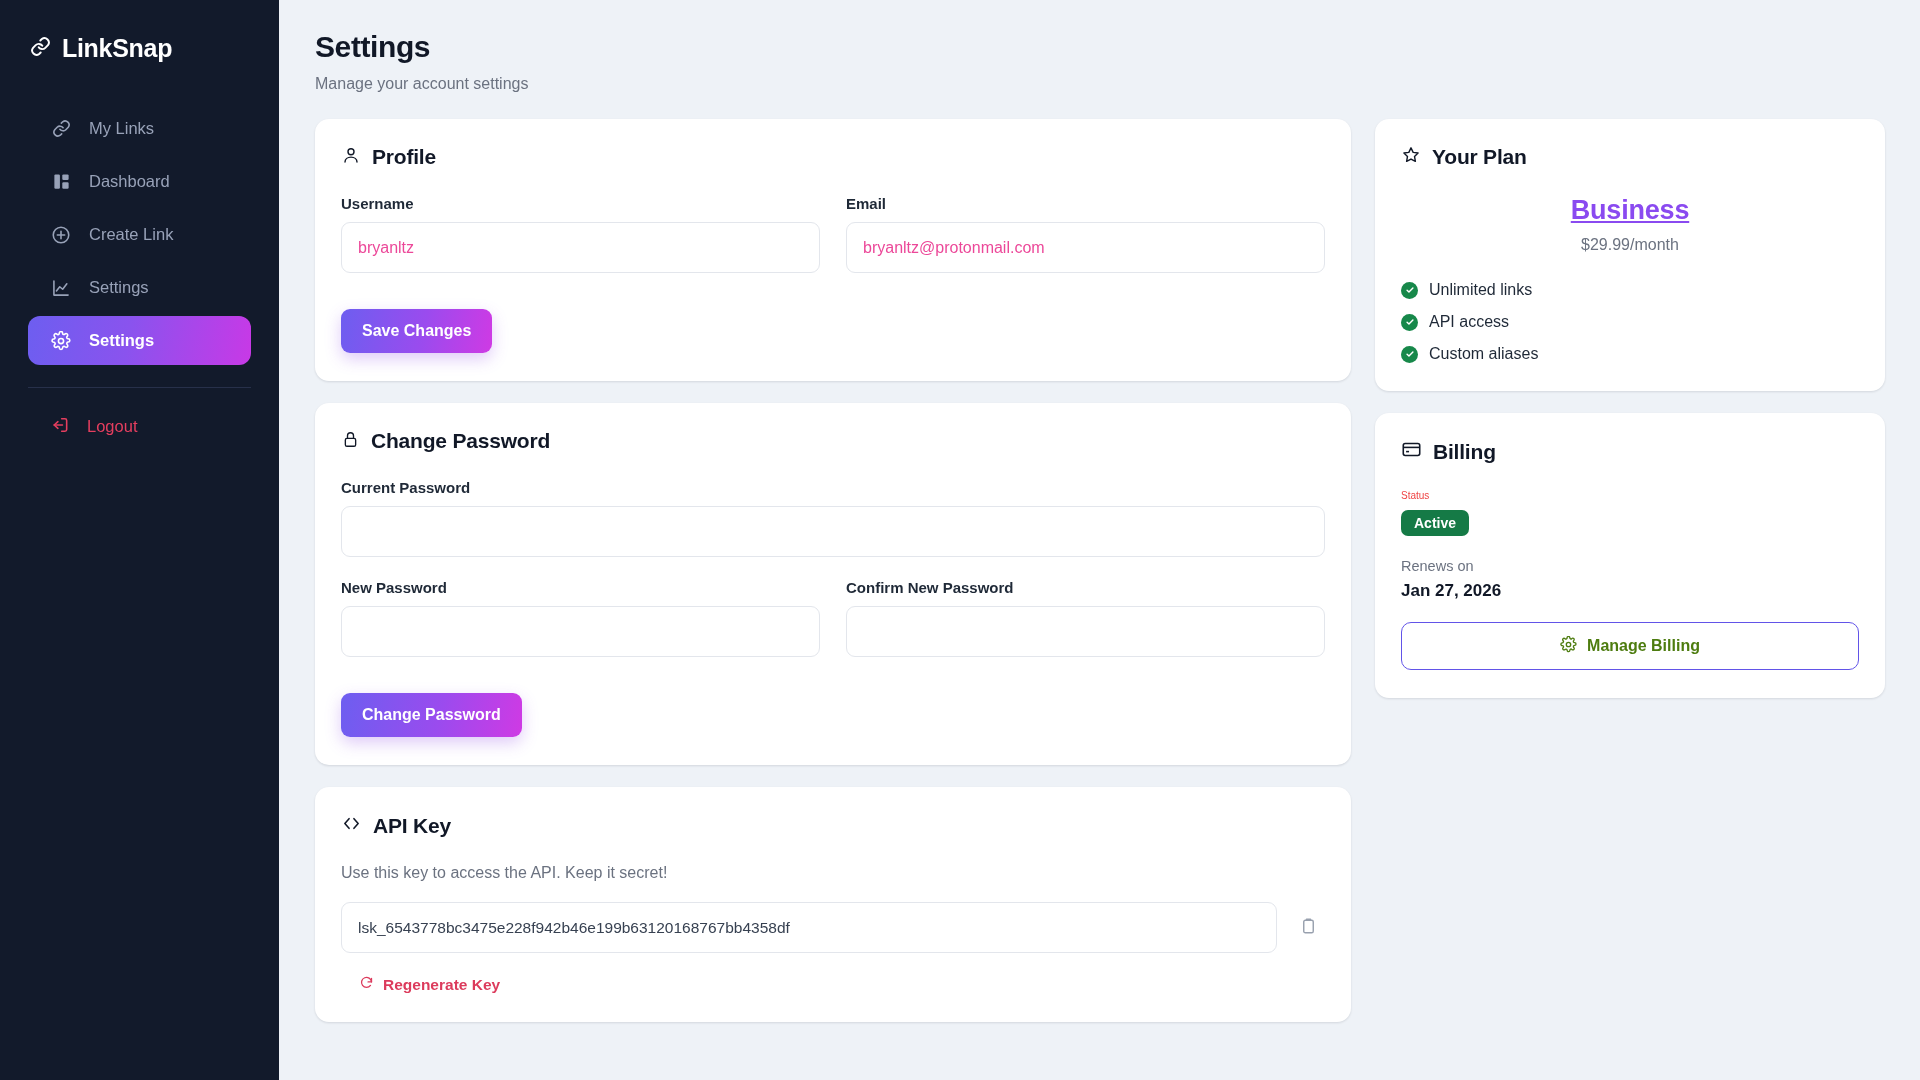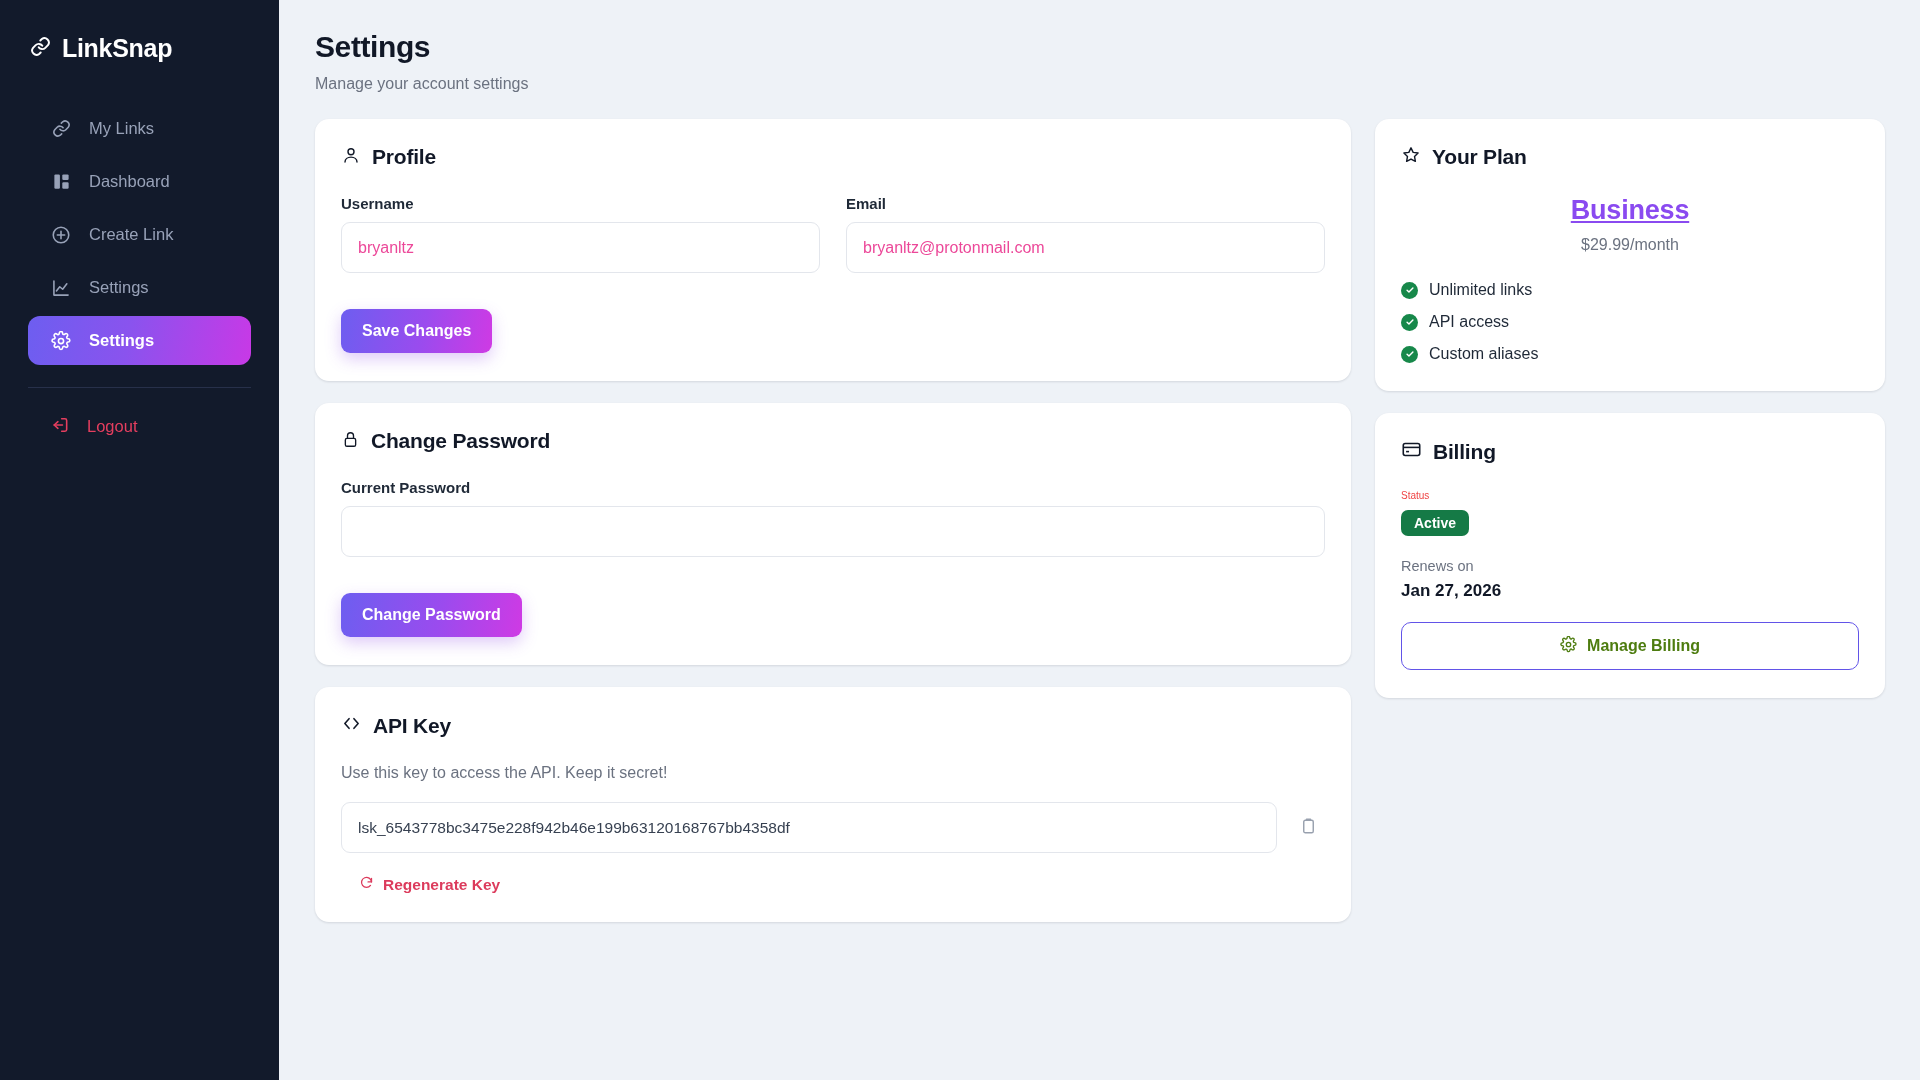--- a/index.html
+++ b/index.html
@@ -258,20 +258,30 @@
                   <rect x="5.5" y="10.5" width="13" height="10" rx="2"></rect>
                   <path d="M8.2 10.5V7.3a3.8 3.8 0 0 1 7.6 0v3.2"></path>
                 </svg>
             </span>
             <h2 class="card-title">Change Password</h2>
           </div>
           <div class="field">
             <label class="field-label">Current Password</label>
             <input class="input" type="password" value="" style="">
           </div>
+          <div class="row2 stack-gap">
+            <div class="field">
+              <label class="field-label">New Password</label>
+              <input class="input" type="password" value="" style="">
+            </div>
+            <div class="field">
+              <label class="field-label">Confirm New Password</label>
+              <input class="input" type="password" value="" style="">
+            </div>
+          </div>
           <button class="btn-grad">Change Password</button>
         </section>
 
         <section class="card">
           <div class="card-head">
             <span>
               <svg width="21" height="21" viewBox="0 0 24 24" fill="none" stroke="#111827" stroke-width="1.8" stroke-linecap="round" stroke-linejoin="round">
                   <path d="M9.2 6.5 4.4 12l4.8 5.5"></path>
                   <path d="M14.8 6.5 19.6 12l-4.8 5.5"></path>
                 </svg>

